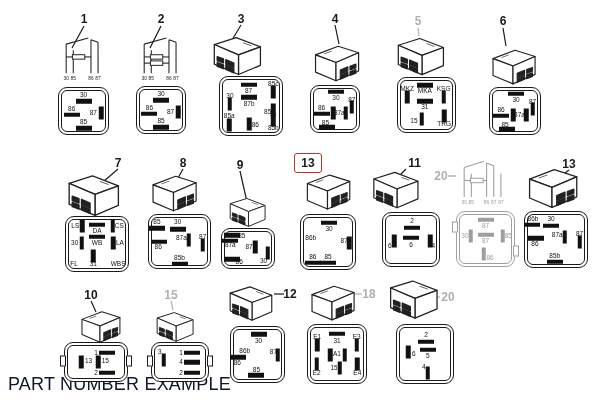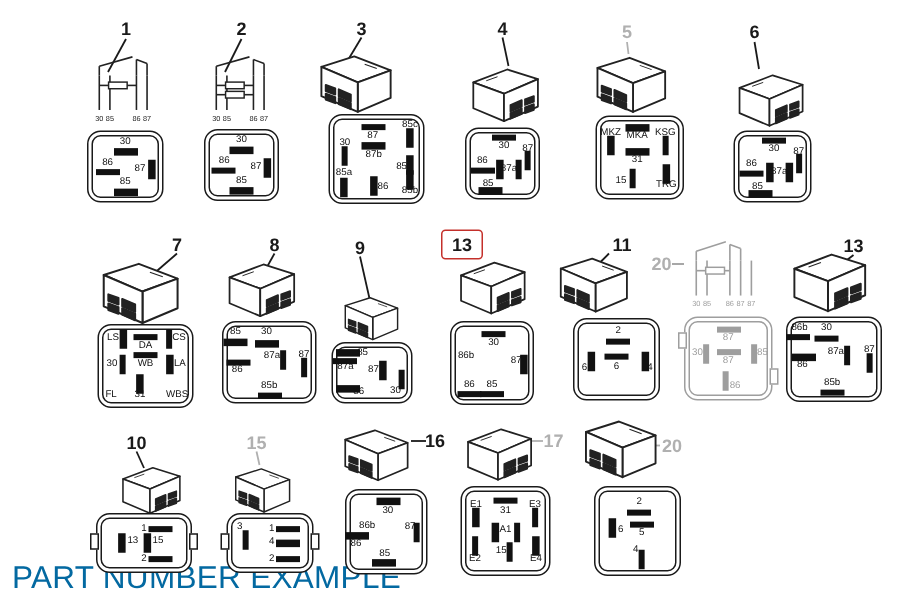--- a/index.html
+++ b/index.html
@@ -18,21 +18,21 @@
   .bar{position:absolute;background:#111;transform:translate(-50%,-50%);}
   .bar.h{width:16px;height:4.5px;}
   .bar.v{width:4.5px;height:13px;}
   .ghost .bar{background:#9e9e9e;}
   .pin-label{position:absolute;transform:translate(-50%,-50%);font-size:6.5px;line-height:1;
              color:#111;white-space:nowrap;z-index:2;}
   .ghost .pin-label{color:#9e9e9e;}
   .tab{position:absolute;width:4px;height:9px;border:1px solid #1a1a1a;background:#fff;transform:translateY(-50%);}
   .ghost .tab{border-color:#9e9e9e;}
   svg{display:block;}
-  .caption{position:absolute;left:8px;top:374px;font-size:21px;letter-spacing:.2px;color:#0369a1;text-align:right;}
+  .caption{position:absolute;left:8px;top:374px;font-size:18px;letter-spacing:.2px;color:#0f172a;text-align:right;}
 </style>
 </head>
 <body>
 
 <div id="stage">
   <svg id="leads" width="600" height="400" style="position:absolute;left:0;top:0;pointer-events:none;">
       <line x1="84" y1="26" x2="72" y2="48" stroke="#1a1a1a" stroke-width="1.2"></line>
       <line x1="161" y1="26" x2="150" y2="48" stroke="#1a1a1a" stroke-width="1.2"></line>
       <line x1="241" y1="25" x2="232" y2="40" stroke="#1a1a1a" stroke-width="1.2"></line>
       <line x1="335" y1="25" x2="339" y2="44" stroke="#1a1a1a" stroke-width="1.2"></line>
@@ -505,21 +505,21 @@
         <span class="pin-label" style="left: 14%; top: 24%;">3</span>
         <div class="bar h" style="left: 71%; top: 25%;"></div>
         <span class="pin-label" style="left: 52%; top: 25%;">1</span>
         <div class="bar h" style="left: 71%; top: 51%;"></div>
         <span class="pin-label" style="left: 52%; top: 51%;">4</span>
         <div class="bar h" style="left: 71%; top: 78%;"></div>
         <span class="pin-label" style="left: 52%; top: 78%;">2</span>
       </div>
     </div>
     <div class="item">
-      <div class="num" style="left: 290px; top: 294px; position: absolute;">16</div>
+      <div class="num" style="left: 290px; top: 294px; position: absolute;">12</div>
       <svg viewBox="0 0 100 78" width="52" height="44" style="position: absolute; left: 226px; top: 281px;">
         <g transform="translate(100,0) scale(-1,1)">
           <polygon points="12,24 54,8 92,20 50,38" fill="#fff" stroke="#222" stroke-width="2.2" stroke-linejoin="round"></polygon>
           <polygon points="12,24 50,38 50,72 12,56" fill="#fff" stroke="#222" stroke-width="2.2" stroke-linejoin="round"></polygon>
           <polygon points="50,38 92,20 92,54 50,72" fill="#fff" stroke="#222" stroke-width="2.2" stroke-linejoin="round"></polygon>
           <polygon points="58,52 72,46 72,54 58,60" fill="#222" stroke="#222" stroke-width="2.2" stroke-linejoin="round"></polygon>
           <polygon points="58,62 72,56 72,63 58,69" fill="#222" stroke="#222" stroke-width="2.2" stroke-linejoin="round"></polygon>
           <polygon points="76,45 87,41 87,48 76,52" fill="#222" stroke="#222" stroke-width="2.2" stroke-linejoin="round"></polygon>
           <polygon points="76,55 87,51 87,58 76,62" fill="#222" stroke="#222" stroke-width="2.2" stroke-linejoin="round"></polygon>
           <line x1="28" y1="22" x2="42" y2="17" stroke="#222" stroke-width="1.2"></line>
@@ -532,21 +532,21 @@
         <div class="bar h" style="left: 14%; top: 55%;"></div>
         <span class="pin-label" style="left: 26%; top: 44%;">86b</span>
         <div class="bar v" style="left: 88%; top: 50%;"></div>
         <span class="pin-label" style="left: 80%; top: 46%;">87</span>
         <span class="pin-label" style="left: 12%; top: 66%;">86</span>
         <div class="bar h" style="left: 48%; top: 88%;"></div>
         <span class="pin-label" style="left: 48%; top: 78%;">85</span>
       </div>
     </div>
     <div class="item">
-      <div class="num muted" style="left: 369px; top: 294px; position: absolute;">17</div>
+      <div class="num muted" style="left: 369px; top: 294px; position: absolute;">18</div>
       <svg viewBox="0 0 100 78" width="60" height="41" style="position: absolute; left: 302px; top: 282px;">
         <g>
           <polygon points="12,24 54,8 92,20 50,38" fill="#fff" stroke="#222" stroke-width="2.2" stroke-linejoin="round"></polygon>
           <polygon points="12,24 50,38 50,72 12,56" fill="#fff" stroke="#222" stroke-width="2.2" stroke-linejoin="round"></polygon>
           <polygon points="50,38 92,20 92,54 50,72" fill="#fff" stroke="#222" stroke-width="2.2" stroke-linejoin="round"></polygon>
           <polygon points="58,52 72,46 72,54 58,60" fill="#222" stroke="#222" stroke-width="2.2" stroke-linejoin="round"></polygon>
           <polygon points="58,62 72,56 72,63 58,69" fill="#222" stroke="#222" stroke-width="2.2" stroke-linejoin="round"></polygon>
           <polygon points="76,45 87,41 87,48 76,52" fill="#222" stroke="#222" stroke-width="2.2" stroke-linejoin="round"></polygon>
           <polygon points="76,55 87,51 87,58 76,62" fill="#222" stroke="#222" stroke-width="2.2" stroke-linejoin="round"></polygon>
           <line x1="28" y1="22" x2="42" y2="17" stroke="#222" stroke-width="1.2"></line>

